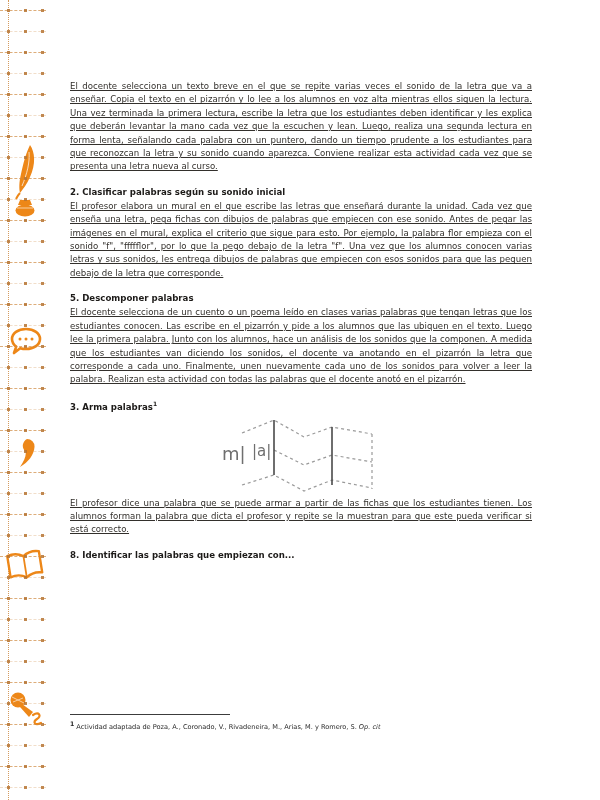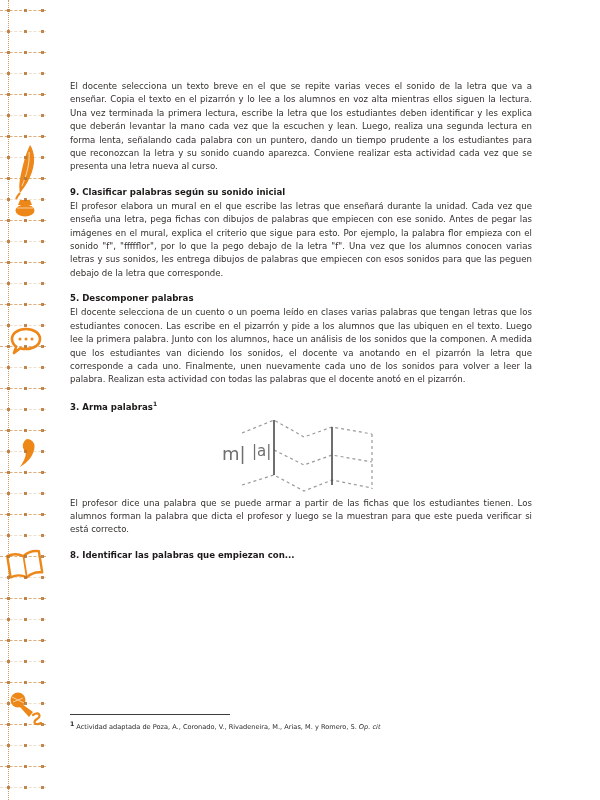--- a/index.html
+++ b/index.html
@@ -13,21 +13,21 @@
   .mrow.light{border-top-color:rgba(206,138,66,.28);}
   .mrow i{position:absolute;top:-2px;width:3px;height:3px;background:rgba(182,116,50,.85);}
   .m-icon{position:absolute;}
   .comma-glyph svg,.m-icon svg{display:block;}
 
   
   .content{position:absolute;left:70px;top:80px;width:462px;color:#2d2a27;}
   .doc-title{font-size:9px;font-weight:bold;color:#e0700e;margin:0 0 8px 0;letter-spacing:.1px;}
   .sec-head{font-size:8.6px;font-weight:bold;color:#1d1b19;margin:13px 0 3px 0;}
   .sec-head sup{font-size:6px;}
-  .sec-body{font-size:8.6px;line-height:13.4px;text-align:justify;margin:0;color:#33302c;}
+  .sec-body{font-size:8.6px;line-height:13.4px;text-align:justify;margin:0;color:#33302c;text-decoration:underline;}
 
   
   .figure-wrap{height:80px;display:flex;align-items:center;justify-content:center;margin:2px 0 2px;}
 
   
   .footnote{position:absolute;left:70px;top:714px;width:462px;}
   .fn-rule{width:160px;border-top:1px solid #3c3c3c;margin:0 0 4px 0;}
   .fn-text{font-size:6.6px;color:#2a2a2a;line-height:9px;}
   .fn-text sup{font-size:6.2px;font-weight:bold;margin-right:2px;}
   .fn-ref{font-style:italic;}
@@ -275,42 +275,42 @@
         <i style="left: 7px;"></i>
         <i style="left: 24px;"></i>
         <i style="left: 41px;"></i>
       </div>
     </div>
 
   <div class="content">
 
     <p class="sec-body">El docente selecciona un texto breve en el que se repite varias veces el sonido de la letra que va a enseñar. Copia el texto en el pizarrón y lo lee a los alumnos en voz alta mientras ellos siguen la lectura. Una vez terminada la primera lectura, escribe la letra que los estudiantes deben identificar y les explica que deberán levantar la mano cada vez que la escuchen y lean. Luego, realiza una segunda lectura en forma lenta, señalando cada palabra con un puntero, dando un tiempo prudente a los estudiantes para que reconozcan la letra y su sonido cuando aparezca. Conviene realizar esta actividad cada vez que se presenta una letra nueva al curso.</p>
 
-    <h2 class="sec-head">9. Clasificar palabras según su sonido inicial</h2>
+    <h2 class="sec-head">2. Clasificar palabras según su sonido inicial</h2>
     <p class="sec-body">El profesor elabora un mural en el que escribe las letras que enseñará durante la unidad. Cada vez que enseña una letra, pega fichas con dibujos de palabras que empiecen con ese sonido. Antes de pegar las imágenes en el mural, explica el criterio que sigue para esto. Por ejemplo, la palabra flor empieza con el sonido "f", "ffffflor", por lo que la pego debajo de la letra "f". Una vez que los alumnos conocen varias letras y sus sonidos, les entrega dibujos de palabras que empiecen con esos sonidos para que las peguen debajo de la letra que corresponde.</p>
 
     <h2 class="sec-head">5. Descomponer palabras</h2>
     <p class="sec-body">El docente selecciona de un cuento o un poema leído en clases varias palabras que tengan letras que los estudiantes conocen. Las escribe en el pizarrón y pide a los alumnos que las ubiquen en el texto. Luego lee la primera palabra. Junto con los alumnos, hace un análisis de los sonidos que la componen. A medida que los estudiantes van diciendo los sonidos, el docente va anotando en el pizarrón la letra que corresponde a cada uno. Finalmente, unen nuevamente cada uno de los sonidos para volver a leer la palabra. Realizan esta actividad con todas las palabras que el docente anotó en el pizarrón.</p>
 
     <h2 class="sec-head"><span>3. Arma palabras</span><sup>1</sup></h2>
 
     <div class="figure-wrap">
       <svg width="178" height="80" viewBox="0 0 178 80">
         <text x="10" y="45" font-size="18" fill="#6f6f6f">m|</text>
         <text x="40" y="41" font-size="15" fill="#6f6f6f">|a|</text>
         <polyline points="30,18 62,5 92,22 120,12 160,19" fill="none" stroke="#9a9a9a" stroke-width="1.2" stroke-dasharray="3,3"></polyline>
         <polyline points="62,35 92,50 120,40 160,47" fill="none" stroke="#9a9a9a" stroke-width="1.2" stroke-dasharray="3,3"></polyline>
         <polyline points="30,70 62,60 92,76 120,65 160,73" fill="none" stroke="#9a9a9a" stroke-width="1.2" stroke-dasharray="3,3"></polyline>
         <line x1="62" y1="5" x2="62" y2="60" stroke="#4a4a4a" stroke-width="1.6"></line>
         <line x1="120" y1="12" x2="120" y2="70" stroke="#4a4a4a" stroke-width="1.6"></line>
         <line x1="160" y1="19" x2="160" y2="74" stroke="#9a9a9a" stroke-width="1.2" stroke-dasharray="3,3"></line>
       </svg>
     </div>
 
-    <p class="sec-body">El profesor dice una palabra que se puede armar a partir de las fichas que los estudiantes tienen. Los alumnos forman la palabra que dicta el profesor y luego se la muestran para que este pueda verificar si está correcto.</p>
+    <p class="sec-body">El profesor dice una palabra que se puede armar a partir de las fichas que los estudiantes tienen. Los alumnos forman la palabra que dicta el profesor y repite se la muestran para que este pueda verificar si está correcto.</p>
 
     <h2 class="sec-head">8. Identificar las palabras que empiezan con...</h2>
   </div>
 
   <div class="footnote">
     <div class="fn-rule"></div>
     <div class="fn-text"><sup>1</sup><span>Actividad adaptada de Poza, A., Coronado, V., Rivadeneira, M., Arias, M. y Romero, S. </span><span class="fn-ref">Op. cit</span></div>
   </div>
 
 </div>

